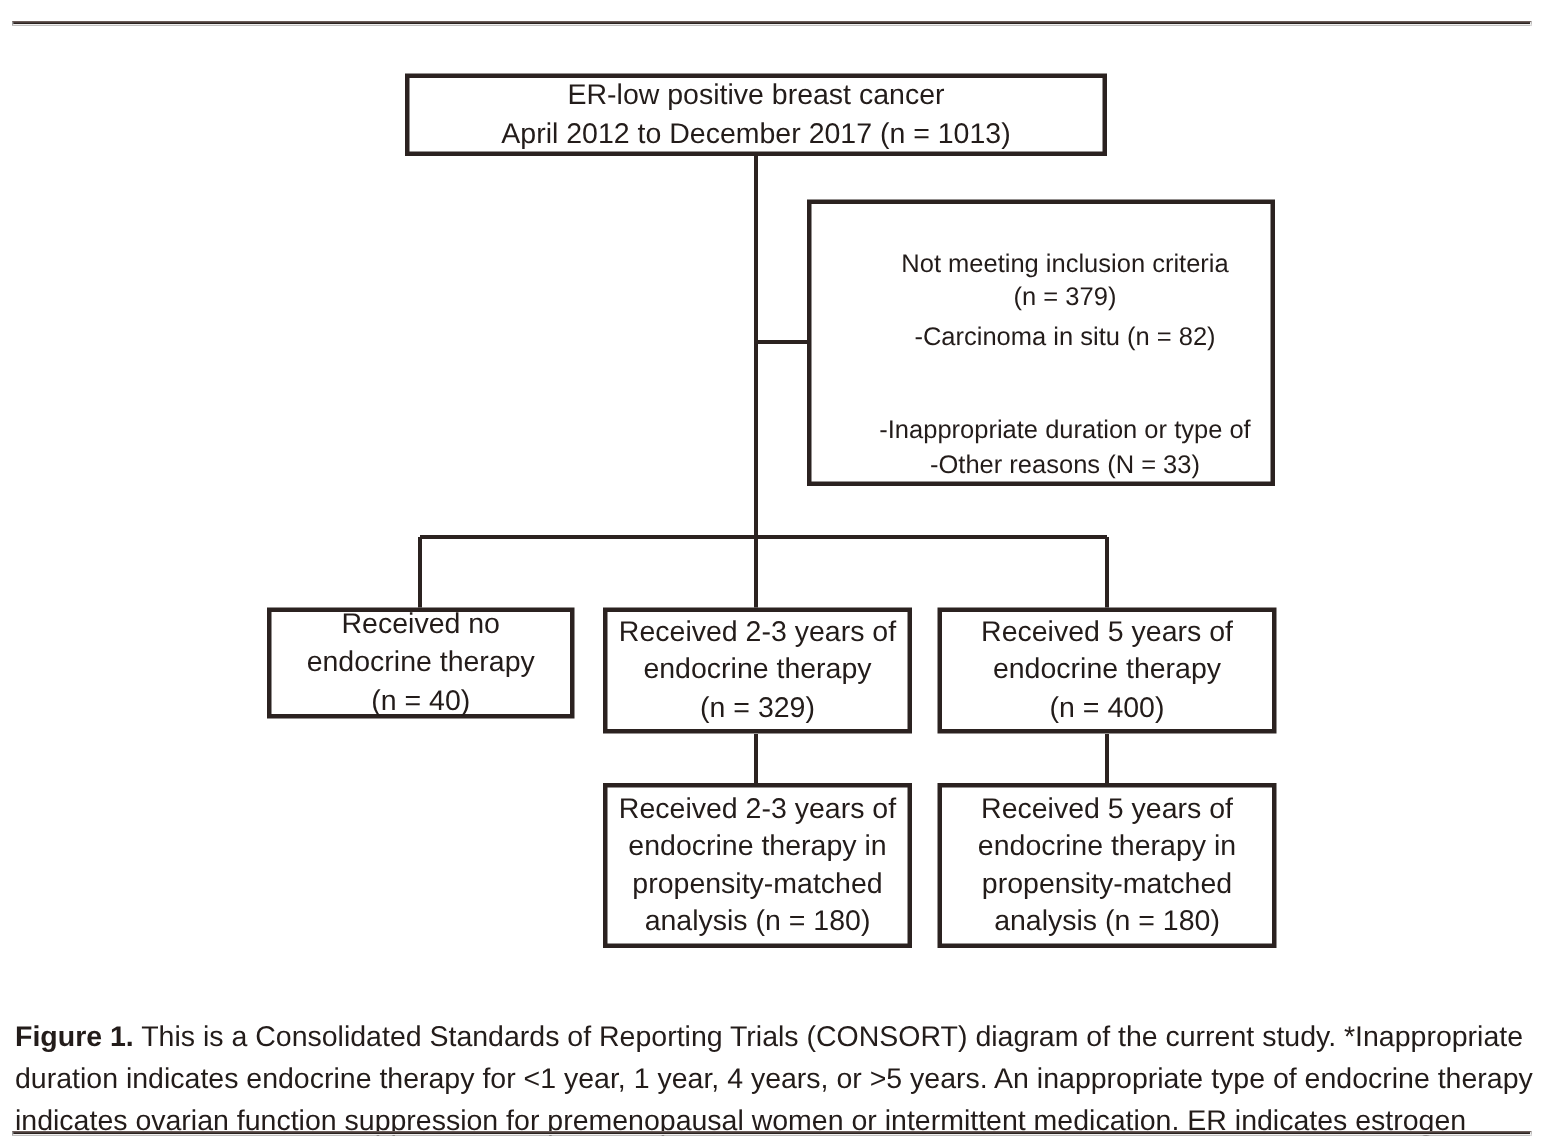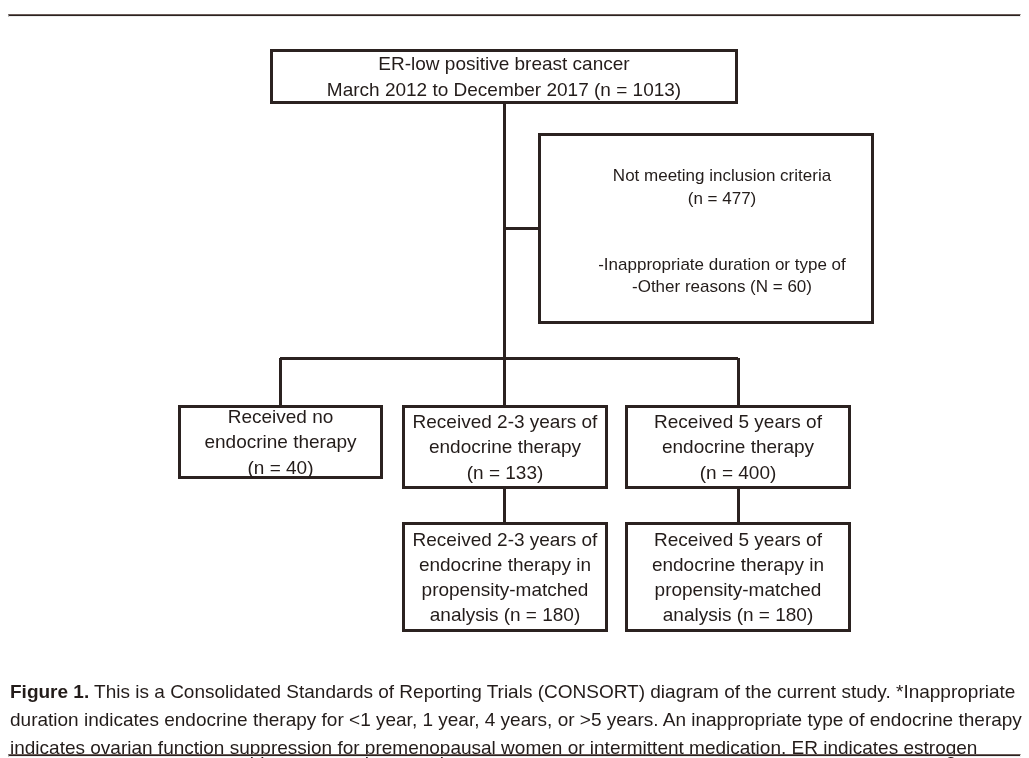--- a/index.html
+++ b/index.html
@@ -66,23 +66,23 @@
   .node .ln { display: block; white-space: nowrap; }
 
   #node-source {
     left: 270px; top: 49px;
     width: 468px; height: 55px;
     font-size: 19px;
   }
 
   #node-excluded {
     left: 538px; top: 133px;
-    width: 336px; height: 191px;
+    width: 312px; height: 191px;
     font-size: 17px;
-    justify-content: center;
+    justify-content: flex-end;
     padding-top: 7px;
     padding-left: 32px;
   }
   #node-excluded .head { display: block; white-space: nowrap; }
   #node-excluded .reasons {
     margin-top: 4px;
     display: block;
     width: 100%;
   }
   #node-excluded .reasons .ln {
@@ -138,43 +138,44 @@
         <line x1="504" y1="358" x2="504" y2="405"></line>
         <line x1="738" y1="358" x2="738" y2="405"></line>
 
         <line x1="504" y1="489" x2="504" y2="522"></line>
         <line x1="738" y1="489" x2="738" y2="522"></line>
       </g>
     </svg>
 
     <div class="node" id="node-source">
       <span class="ln">ER-low positive breast cancer</span>
-      <span class="ln">March 2012 to December 2017 (n = 1013)</span>
+      <span class="ln">April 2012 to December 2017 (n = 1013)</span>
     </div>
 
     <div class="node" id="node-excluded">
       <span class="head">Not meeting inclusion criteria</span>
-      <span class="head">(n = 477)</span>
+      <span class="head">(n = 379)</span>
       <span class="reasons">
+        <span class="ln">-Carcinoma in situ (n = 82)</span>
         <span class="ln reason-indent">-Inappropriate duration or type of</span>
         <span class="gap"></span>
-        <span class="ln">-Other reasons (N = 60)</span>
+        <span class="ln">-Other reasons (N = 33)</span>
       </span>
     </div>
 
     <div class="node" id="node-arm-none">
       <span class="ln">Received no</span>
       <span class="ln">endocrine therapy</span>
       <span class="ln">(n = 40)</span>
     </div>
 
     <div class="node" id="node-arm-short">
       <span class="ln">Received 2-3 years of</span>
       <span class="ln">endocrine therapy</span>
-      <span class="ln">(n = 133)</span>
+      <span class="ln">(n = 329)</span>
     </div>
 
     <div class="node" id="node-arm-long">
       <span class="ln">Received 5 years of</span>
       <span class="ln">endocrine therapy</span>
       <span class="ln">(n = 400)</span>
     </div>
 
     <div class="node" id="node-matched-short">
       <span class="ln">Received 2-3 years of</span>

